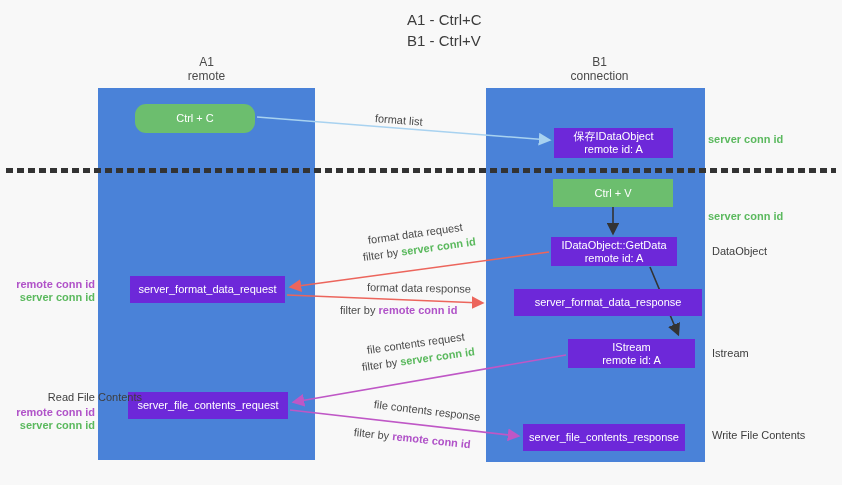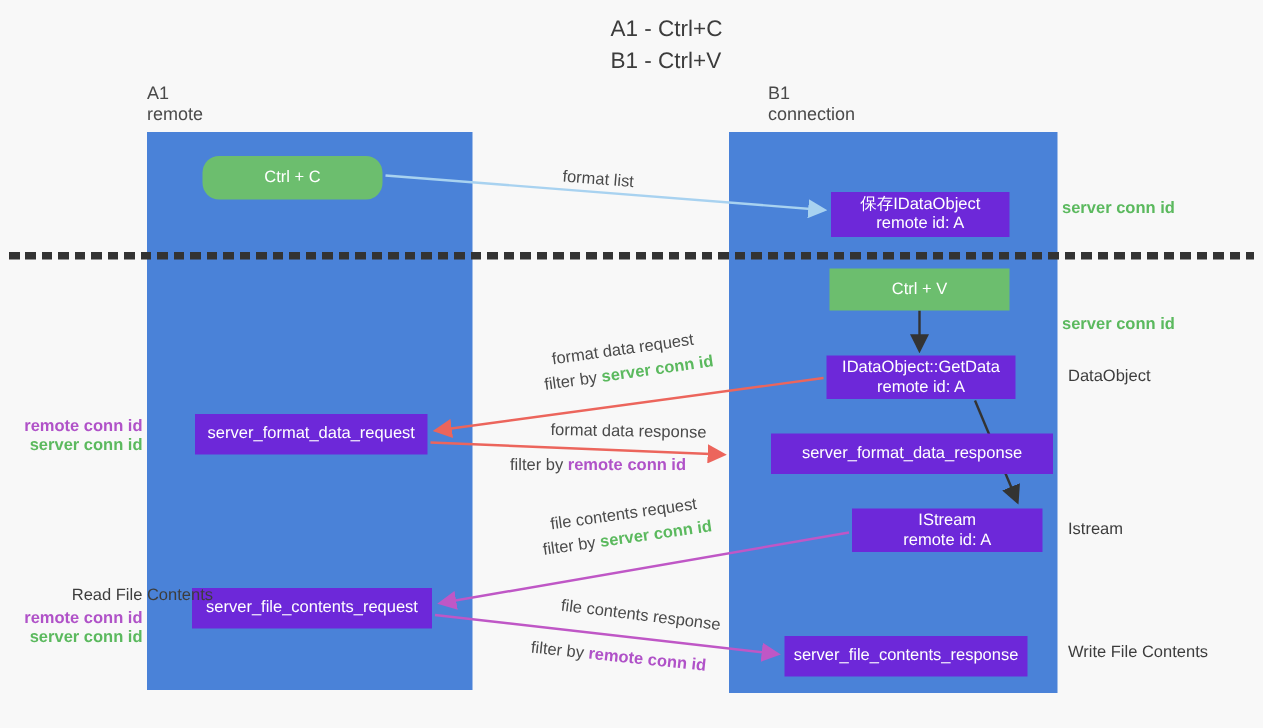--- a/index.html
+++ b/index.html
@@ -12,23 +12,23 @@
     color:#3d3d3d;
   }
   .stage { position:absolute; inset:0; width:842px; height:485px; }
 
   .title-block { position:absolute; left:371px; top:9px; font-size:15px; line-height:21px; color:#3c3c3c;margin-left:36px; }
 
   .lane { position:absolute; background:#4a82d8; }
   .lane-a { left:98px;  top:88px; width:217px; height:372px; }
   .lane-b { left:486px; top:88px; width:219px; height:374px; }
 
-  .lane-header { position:absolute; text-align:left; font-size:12px; line-height:14px; color:#4a4a4a; }
+  .lane-header { position:absolute; text-align:center; font-size:12px; line-height:14px; color:#4a4a4a; }
   .lane-header-a { left:98px;  top:55px; width:217px; }
-  .lane-header-b { left:512px; top:55px; width:219px; }
+  .lane-header-b { left:490px; top:55px; width:219px; }
 
   .node { position:absolute; display:flex; flex-direction:column; align-items:center; justify-content:center;
           color:#fff; font-size:11px; line-height:13px; text-align:center; }
   .node-green  { background:#6cbe6e; }
   .node-orange { background:#6d28d9; }
 
   .n-ctrl-c   { left:135px; top:104px; width:120px; height:29px;border-radius:11px; }
   .n-ctrl-v   { left:553px; top:179px; width:120px; height:28px; }
   .n-save     { left:554px; top:128px; width:119px; height:30px; }
   .n-getdata  { left:551px; top:237px; width:126px; height:29px; }

